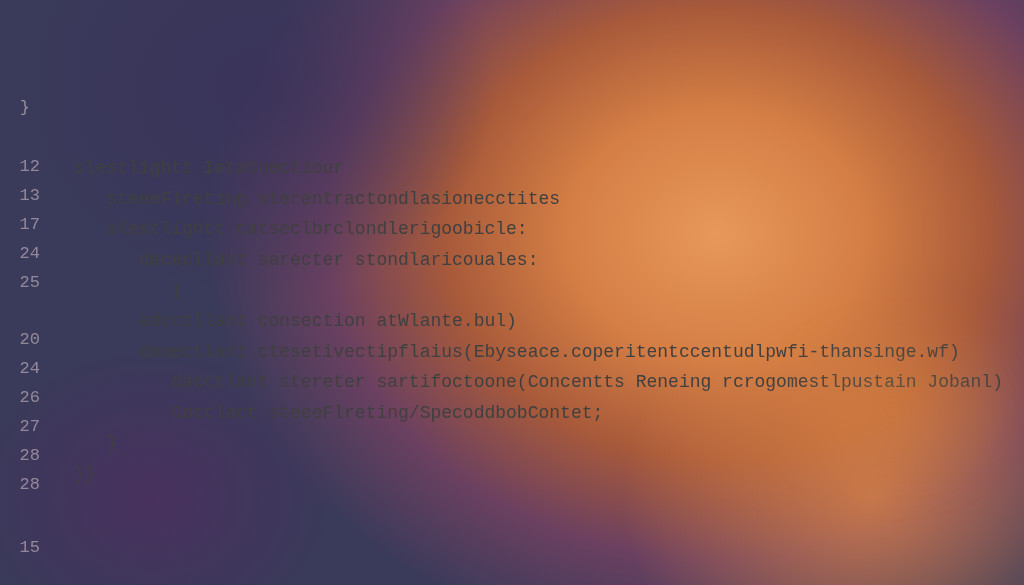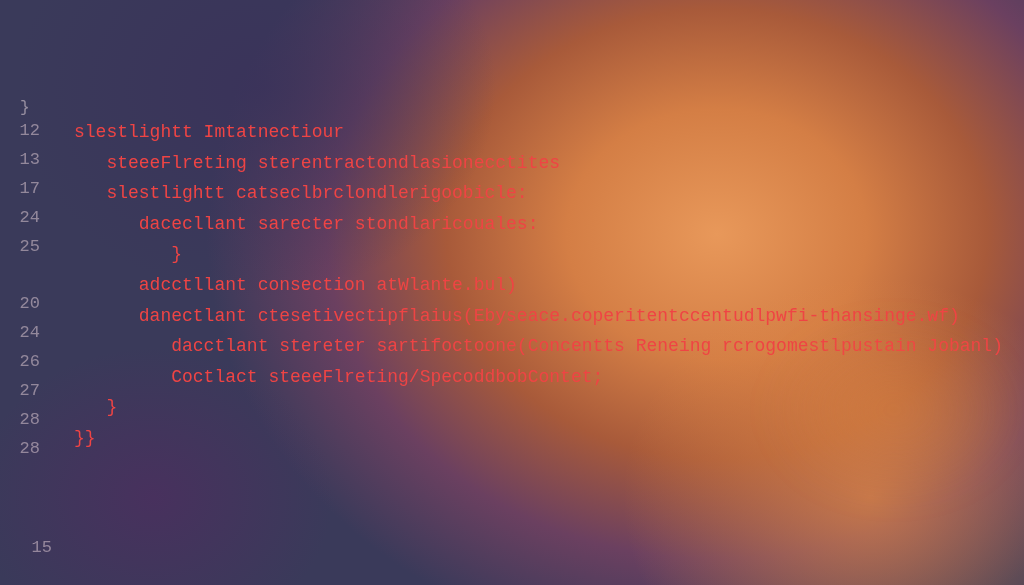--- a/index.html
+++ b/index.html
@@ -24,43 +24,44 @@
         radial-gradient(ellipse 400px 350px at 25% 15%, rgba(58, 50, 90, 0.85) 0%, transparent 60%),
         radial-gradient(ellipse 300px 250px at 15% 85%, rgba(78, 45, 95, 0.7) 0%, transparent 60%),
         radial-gradient(ellipse 450px 400px at 85% 85%, rgba(230, 140, 70, 0.7) 0%, transparent 55%);
       z-index: 0;
     }
     .editor {
       position: relative;
       z-index: 1;
       padding-top: 117px;
       display: flex;
+      margin-top: 36px;
     }
     .gutter {
       width: 46px;
       text-align: right;
       color: rgba(220, 200, 210, 0.55);
       font-size: 17px;
       user-select: none;
     }
     .gutter .line {
       padding-right: 6px;
     }
     .code {
       flex: 1;
-      color: #ef4444;
+      color: #404040;
       padding-left: 28px;
     }
     .code .line {
       white-space: pre;
     }
     .bottom-gutter {
       position: absolute;
       bottom: 22px;
-      left: 12px;
+      left: 0;
       width: 46px;
       text-align: right;
       color: rgba(220, 200, 210, 0.55);
       font-size: 17px;
       padding-right: 6px;
       z-index: 1;
     }
     .top-brace {
       position: absolute;
       top: 95px;

